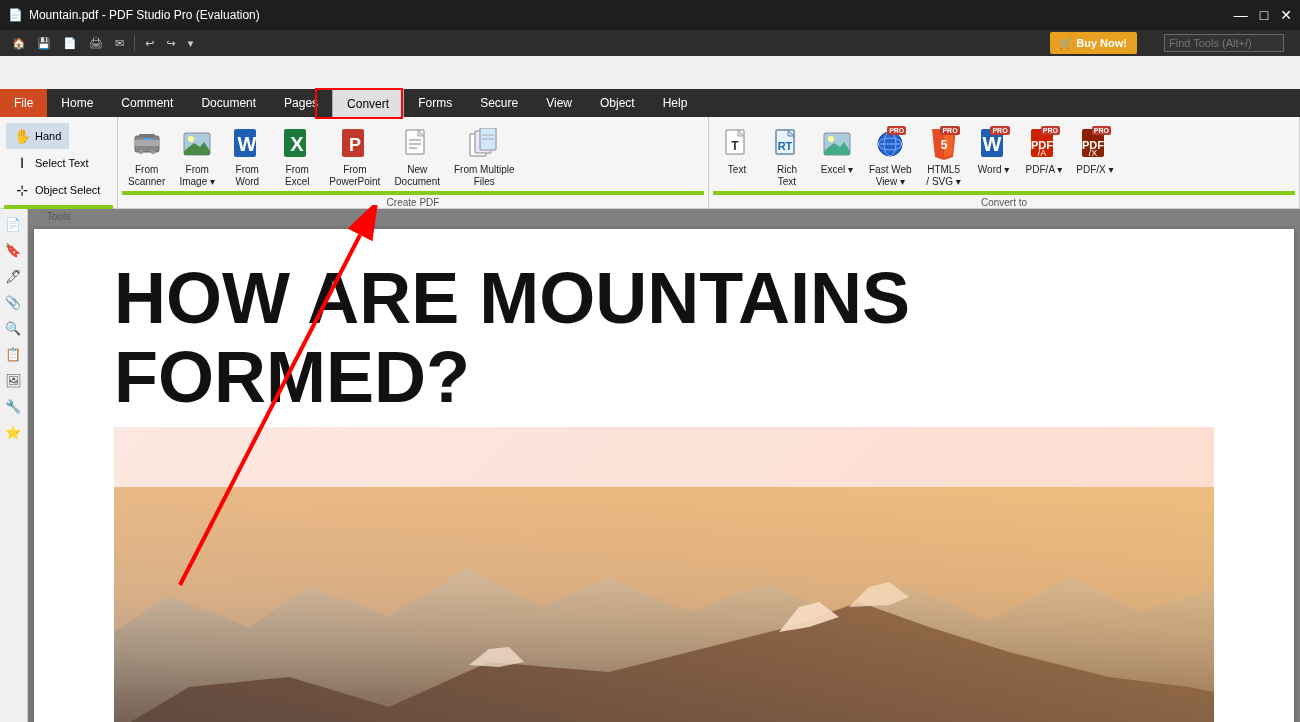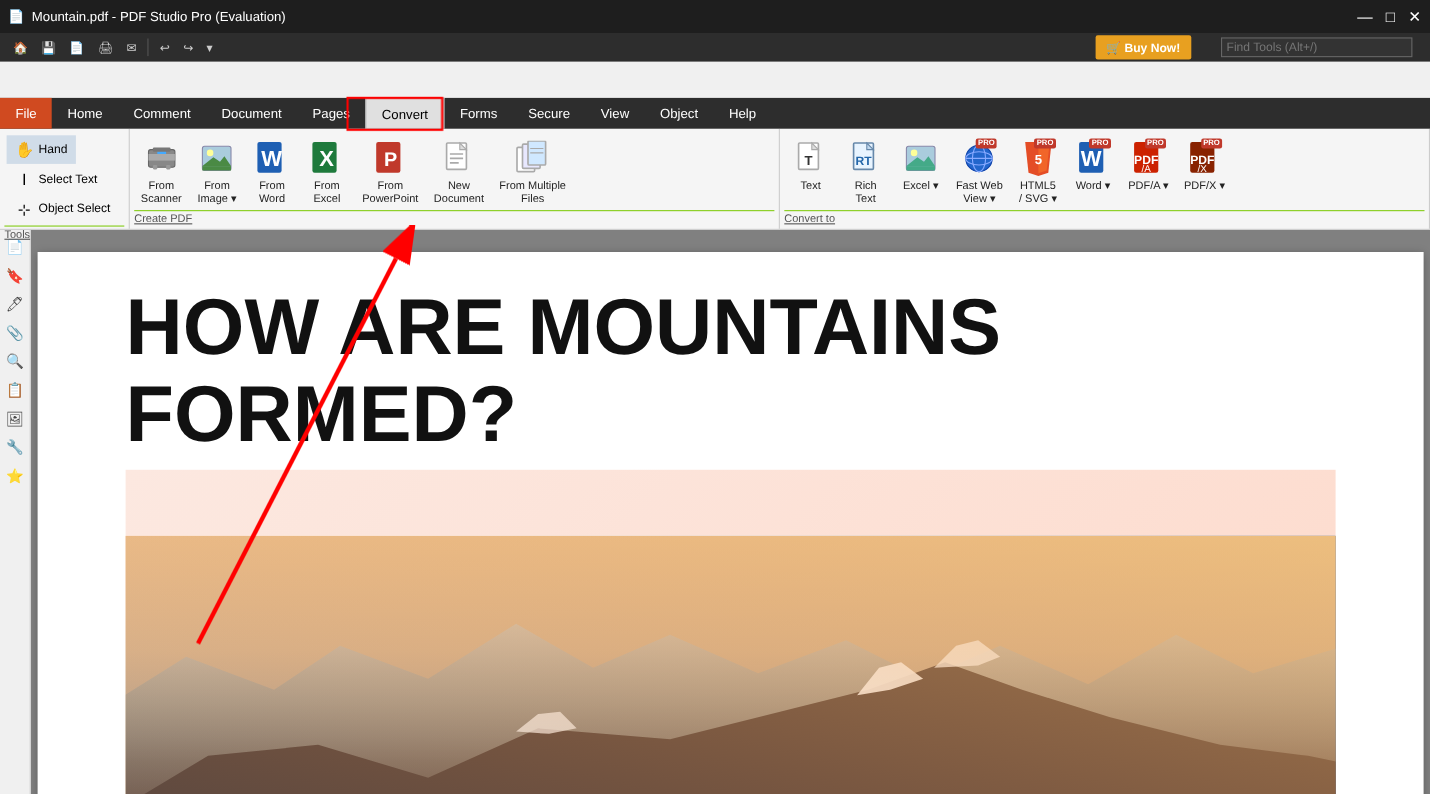--- a/index.html
+++ b/index.html
@@ -222,24 +222,23 @@
     }
 
     
     #ribbon-container {
       position: relative;
     }
 
     .ribbon-section-label {
       font-size: 10px;
       color: #555;
-      text-align: left;
+      text-align: center;
       padding: 2px 0 3px 0;
-      border-top: 1px solid #84cc16;
-      text-decoration: underline;
+      border-top: 4px solid #84cc16;
     }
 
     
     #toolbar-area {
       display: flex;
       flex-direction: column;
     }
 
     #content-row {
       display: flex;
@@ -309,21 +308,21 @@
     <div class="qa-separator"></div>
     <button class="qa-btn">↩</button>
     <button class="qa-btn">↪</button>
     <button class="qa-btn">▾</button>
 
     <div style="flex:1"></div>
     <div id="find-tools">
       <div id="buy-now-btn" style="position:relative;background:#e8a020;color:#fff;padding:0 10px;height:22px;display:flex;align-items:center;font-size:11px;font-weight:bold;cursor:pointer;gap:3px;border-radius:2px;">
         <span>🛒 Buy Now!</span>
       </div>
-      <input type="text" style="border: 1px solid rgb(102, 102, 102); padding: 2px 4px; font-size: 11px; width: 174px; background: rgb(51, 51, 51); color: rgb(204, 204, 204);" placeholder="Find Tools (Alt+/)">
+      <input type="text" style="border: 1px solid rgb(102, 102, 102); padding: 2px 4px; font-size: 11px; width: 120px; background: rgb(51, 51, 51); color: rgb(204, 204, 204);" placeholder="Find Tools (Alt+/)">
     </div>
   </div>
 
   <div id="menu-bar" style="position:relative;">
     <div class="menu-item active-file">
       <span>File</span>
     </div>
     <div class="menu-item">
       <span>Home</span>
     </div>

